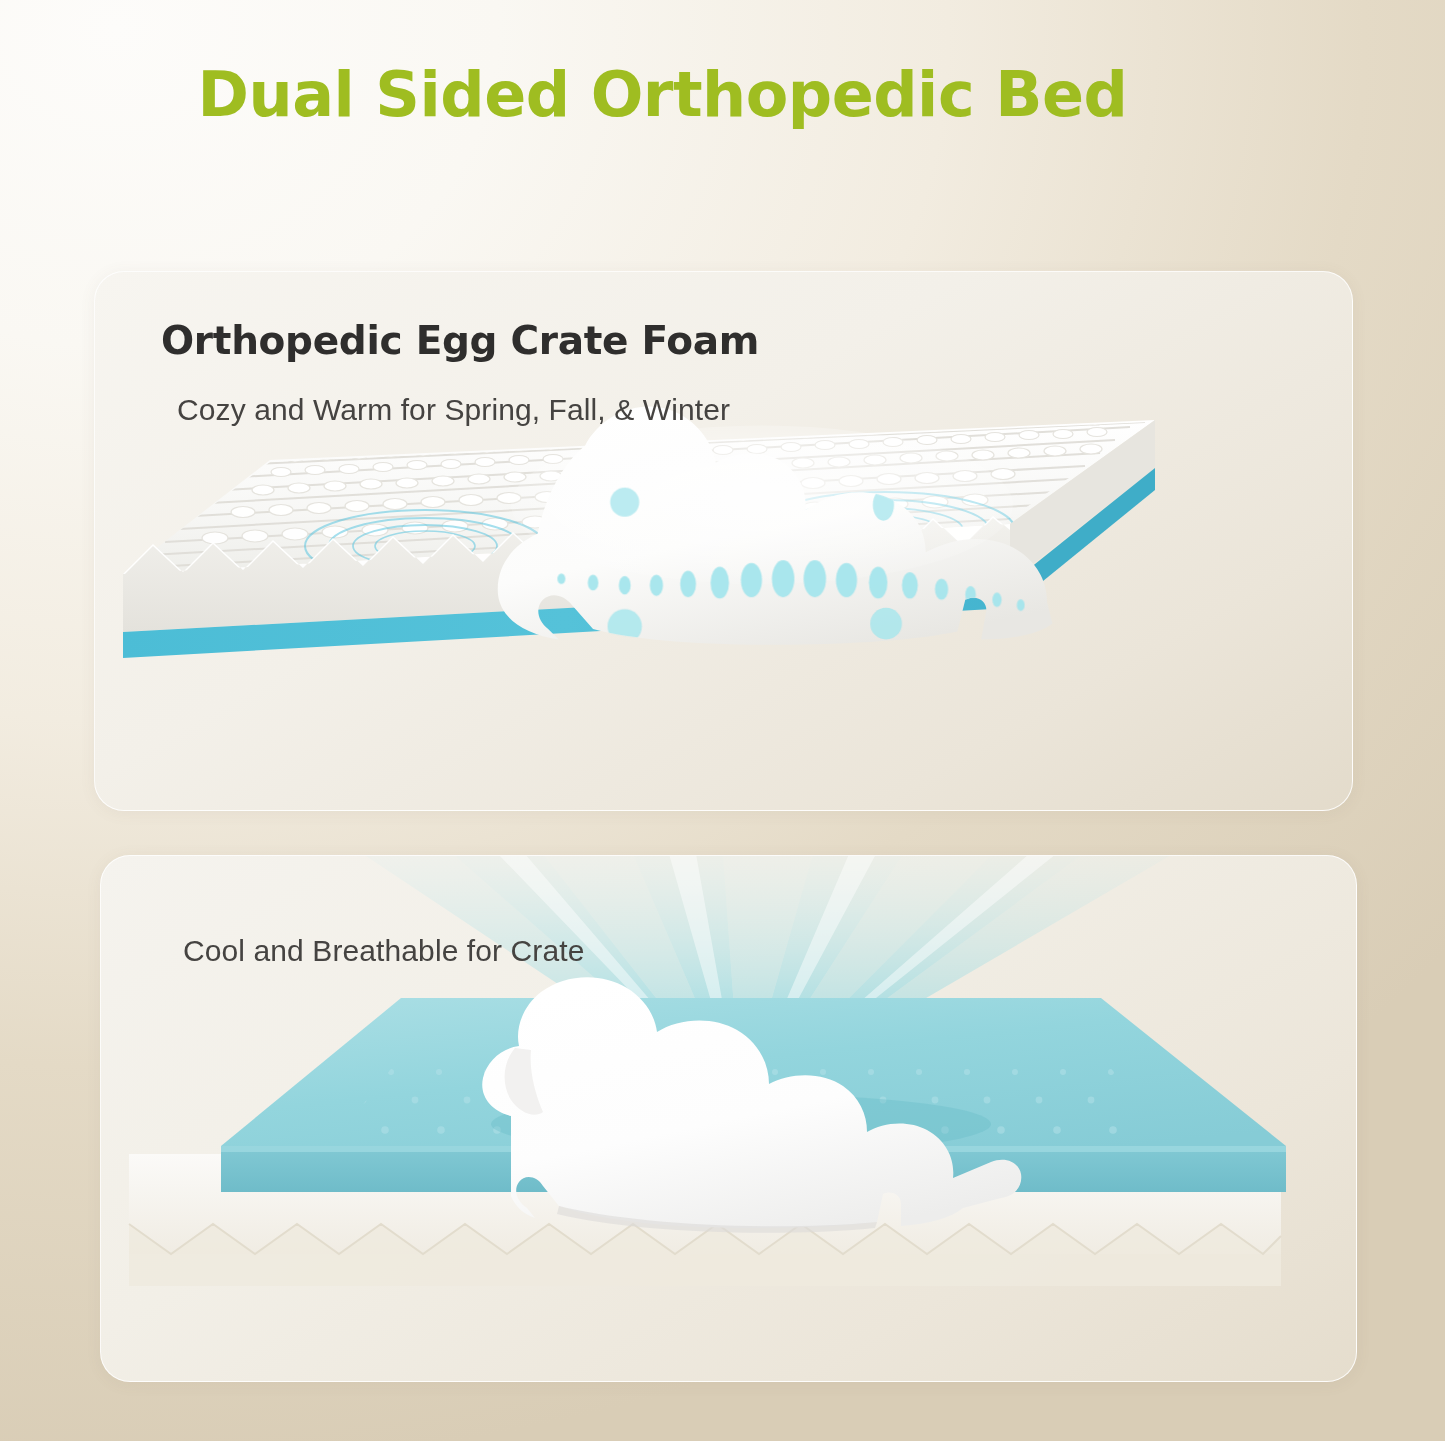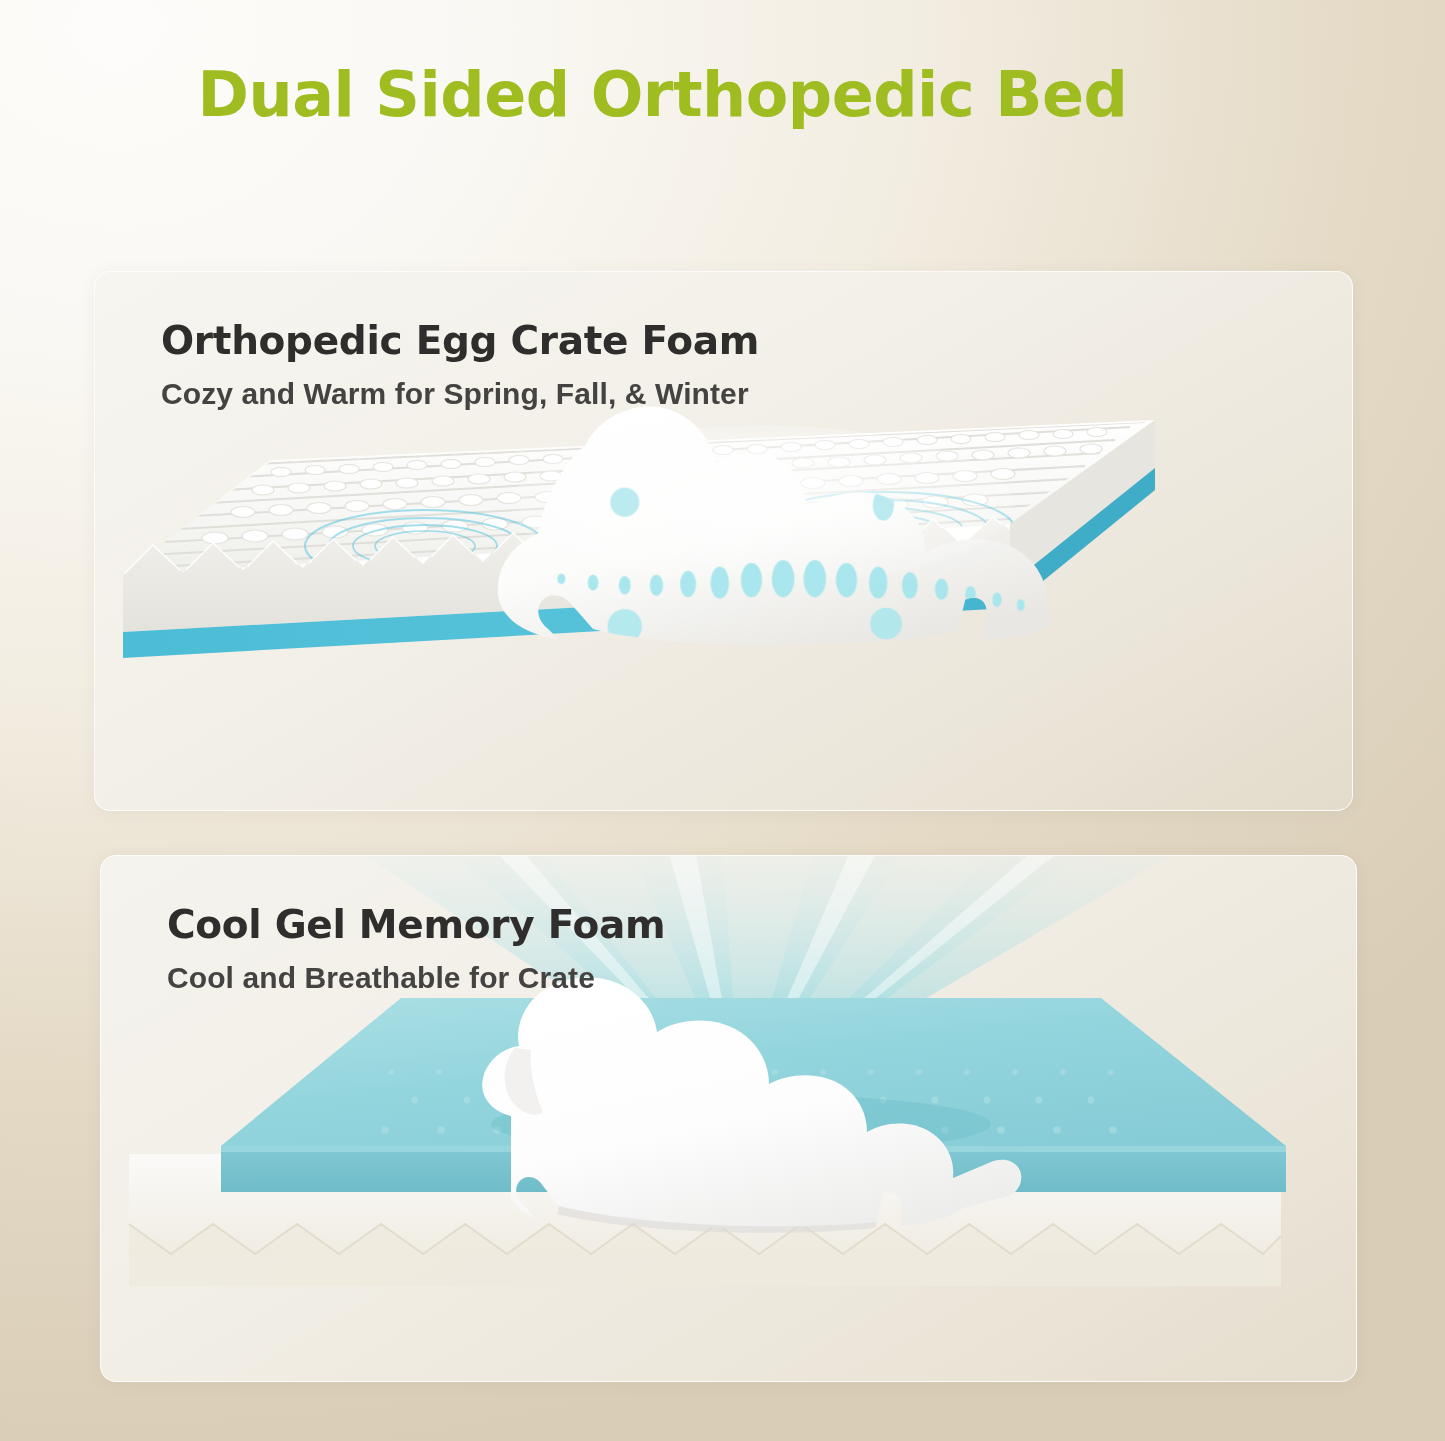--- a/index.html
+++ b/index.html
@@ -48,21 +48,21 @@
     font-size: 40px;
     font-weight: 300;
     color: #3c3a38;
     letter-spacing: 0.2px;
     line-height: 1.15;
   }
 
   
   .card {
     position: absolute;
-    border-radius: 16px;
+    border-radius: 30px;
     border: 1.5px solid rgba(255,255,255,0.85);
     box-shadow: 0 2px 16px rgba(120,105,80,0.07);
     overflow: hidden;
   }
   .card-1 {
     left: 94px;
     top: 271px;
     width: 1257px;
     height: 538px;
     background: linear-gradient(150deg, #f7f5f0 0%, #f3f0e9 40%, #ebe5d9 78%, #e3dbcb 100%);
@@ -83,25 +83,25 @@
   .card-title {
     margin: 0;
     font-family: "DejaVu Sans", sans-serif;
     font-size: 39px;
     font-weight: 700;
     color: #2f2e2d;
     letter-spacing: -0.3px;
     line-height: 1.1;
   }
   .card-sub {
-    margin: 0;
+    margin: 16px;
     padding-top: 14px;
     font-family: "Liberation Sans", sans-serif;
     font-size: 30px;
-    font-weight: 700;
+    font-weight: 400;
     color: #454341;
     letter-spacing: 0.1px;
     line-height: 1.15;
   }
 
   .art {
     position: absolute;
     left: 0;
     top: 0;
     width: 100%;
@@ -592,18 +592,17 @@
 
         <path d="M 84,112 C 72,126 70,148 80,164 C 90,178 104,182 112,176
                  C 104,158 98,134 100,114 Z" fill="#f2f1f0"></path>
 
         <path d="M 128,270 C 200,288 340,296 446,286 L 444,292
                  C 340,302 200,296 126,278 Z" fill="#dcdbd9" opacity="0.6"></path>
       </g>
     </svg>
 
     <div class="card-head">
-      <h2 class="card-title">Cool Gel Memory Foam</h2>
       <p class="card-sub">Cool and Breathable for Crate</p>
     </div>
   </div>
 
 </div>
 
 </body></html>

